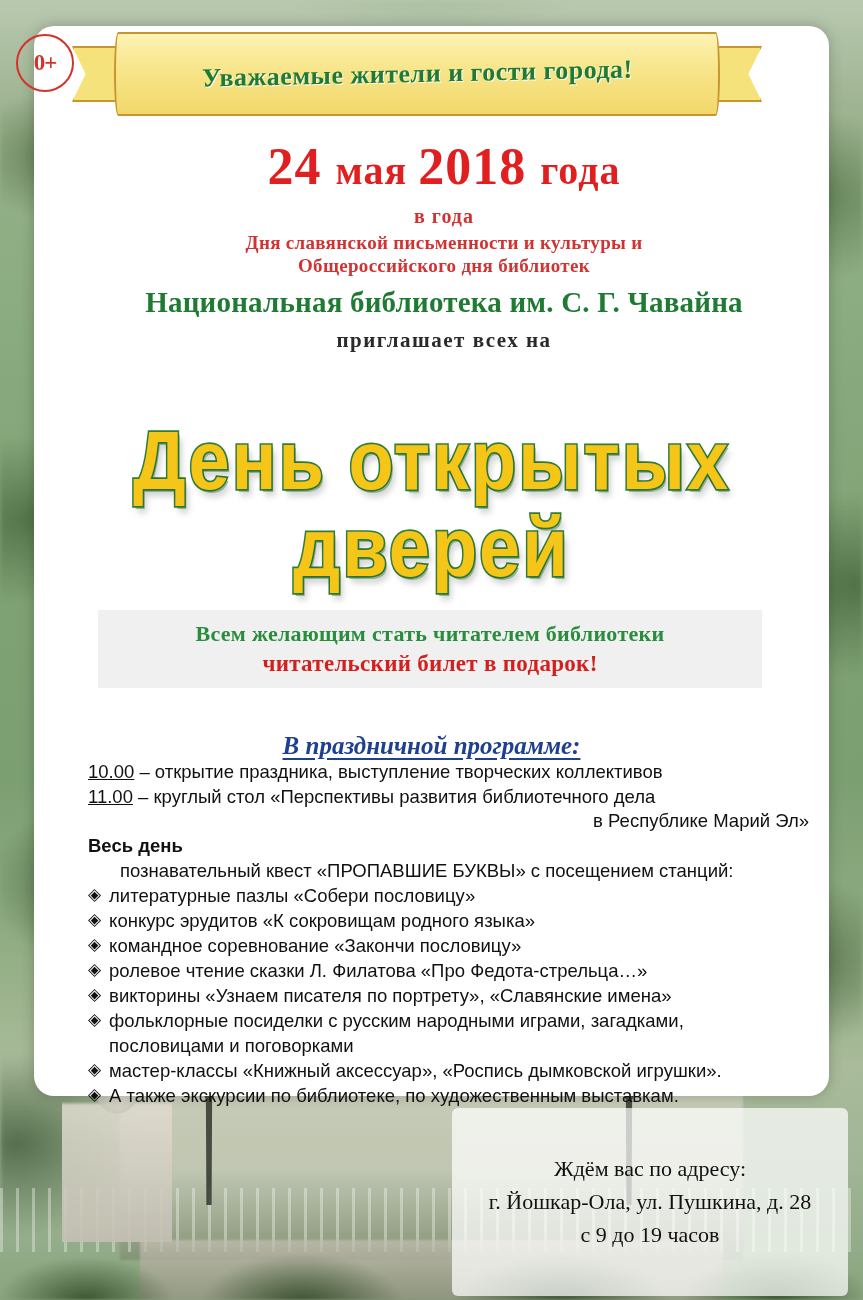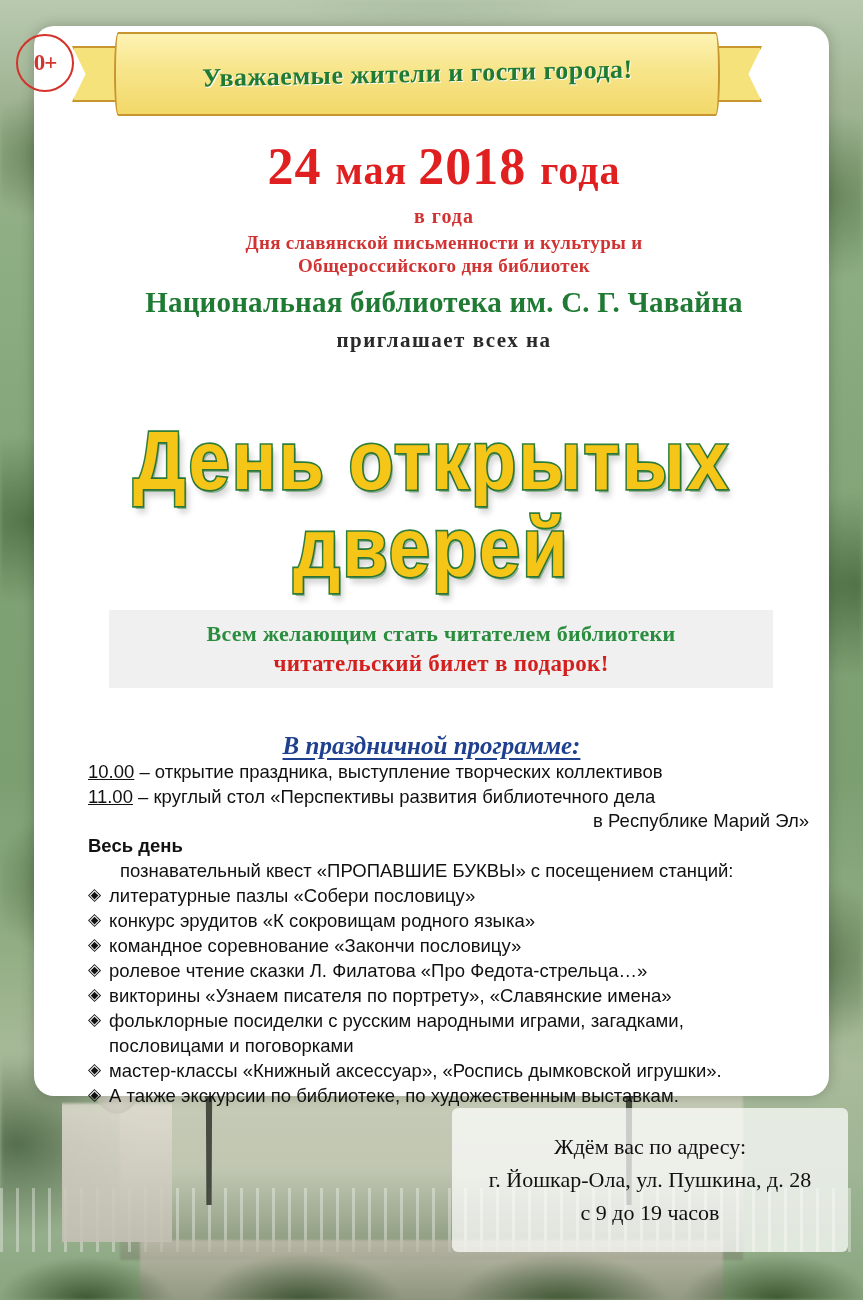--- a/index.html
+++ b/index.html
@@ -229,21 +229,20 @@
 
   
   .gift {
     position: absolute;
     left: 98px; top: 610px;
     width: 664px; height: 78px;
     background: #f0f0f0;
     display: flex; flex-direction: column;
     align-items: center; justify-content: center;
     gap: 4px;
-    margin-left: 11px;
   }
   .gift .g1 {
     font-family: "Liberation Serif", serif;
     font-weight: bold;
     font-size: 22px;
     color: #2a8d3e;
     letter-spacing: .3px;
   }
   .gift .g2 {
     font-family: "Liberation Serif", serif;
@@ -289,21 +288,21 @@
   .bullet-row .bl {
     font-size: 17px; line-height: 1.35; color: #111; flex: 0 0 auto;
   }
   .bullet-row .bt { flex: 1 1 auto; }
   .bt .cont { display: block; }
 
   
   .address {
     position: absolute;
     left: 452px; top: 1108px;
-    width: 396px; height: 144px;
+    width: 396px; height: 188px;
     background: rgba(255,255,255,.72);
     border-radius: 6px;
     display: flex; flex-direction: column;
     align-items: center; justify-content: center;
     gap: 7px;
     font-family: "Liberation Serif", serif;
     font-size: 22px;
     color: #111;
     text-align: center;
   }

